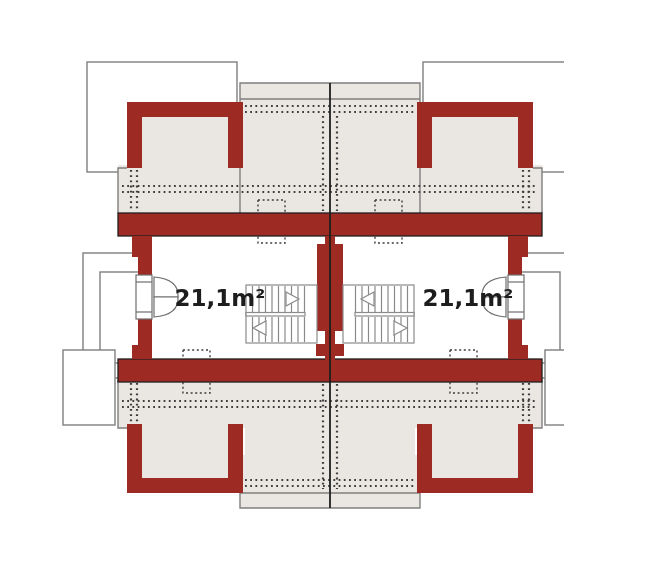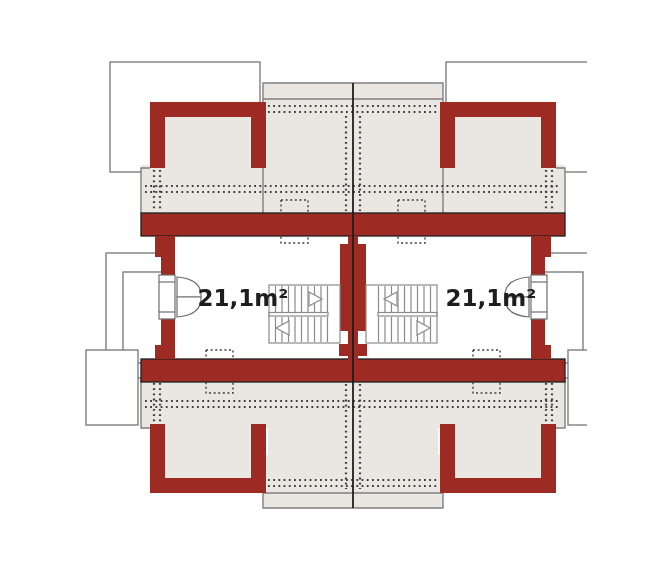--- a/index.html
+++ b/index.html
@@ -1,17 +1,17 @@
 <!DOCTYPE html>
 <html><head>
 <meta charset="utf-8">
 <style>
   html,body{margin:0;padding:0;background:#ffffff;}
   .stage{position:relative;width:564px;height:571px;background:#ffffff;overflow:hidden;
-         font-family:"DejaVu Sans","Liberation Sans",sans-serif;padding-left:23px;}
+         font-family:"DejaVu Sans","Liberation Sans",sans-serif;}
   svg{display:block}
   .area-label{font-family:"DejaVu Sans","Liberation Sans",sans-serif;font-weight:bold;fill:#1d1d1d;}
 </style>
 </head>
 <body>
 
 <div class="stage">
 <svg width="660" height="571" viewBox="0 0 660 571">
 
   <g fill="#ffffff" stroke-width="1.4" stroke="#7f7f7f">

